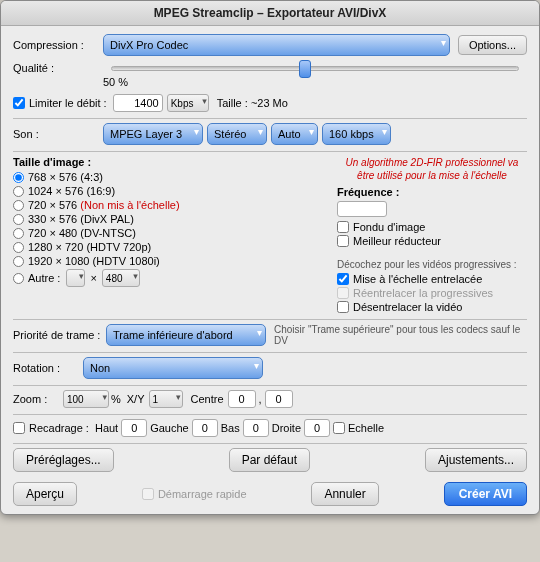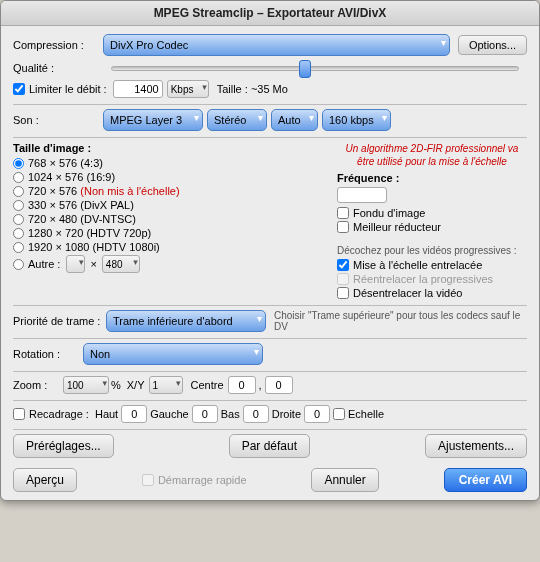--- a/index.html
+++ b/index.html
@@ -221,31 +221,35 @@
       </div>
       <button style="margin-left:8px;">Options...</button>
     </div>
 
     <div class="row">
       <span class="label" style="width:90px;">Qualité :</span>
       <div class="slider-track" style="flex:1; margin:0 8px;">
         <div class="slider-thumb" style="left:46%;"></div>
       </div>
     </div>
+    <div class="row" style="margin-top:-4px;">
+      <span style="width:90px;"></span>
+      <span style="font-size:11px;">50 %</span>
+    </div>
 
     <div class="row">
       <input type="checkbox" checked="" style="">
       <span class="label" style="margin-left:4px;margin-right:6px;">Limiter le débit :</span>
       <input type="text" style="width: 50px; text-align: right;" value="1400">
       <div class="small-select-wrap" style="margin-left:4px;">
         <select class="small-select">
           <option>Kbps</option>
         </select>
       </div>
-      <span style="margin-left:8px;">Taille : ~35 Mo</span>
+      <span style="margin-left:8px;">Taille : ~23 Mo</span>
     </div>
 
     <hr class="divider">
 
     <div class="row">
       <span class="label" style="width:90px;">Son :</span>
       <div class="select-blue-wrap">
         <select class="select-blue" style="min-width:100px;">
           <option>MPEG Layer 3</option>
         </select>

